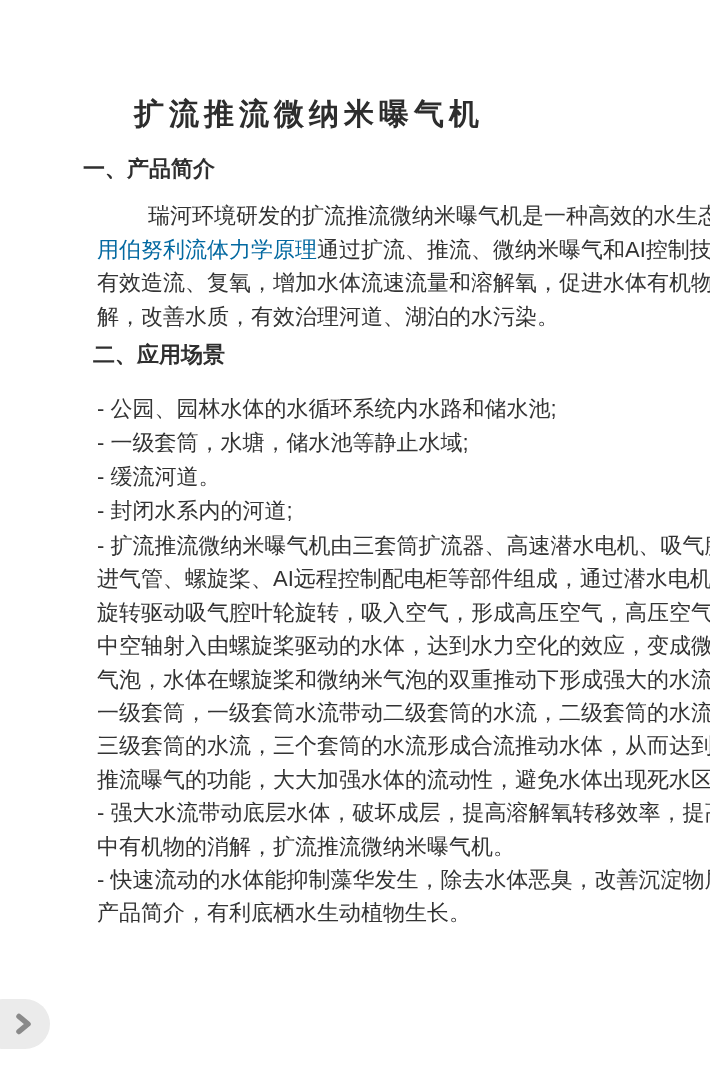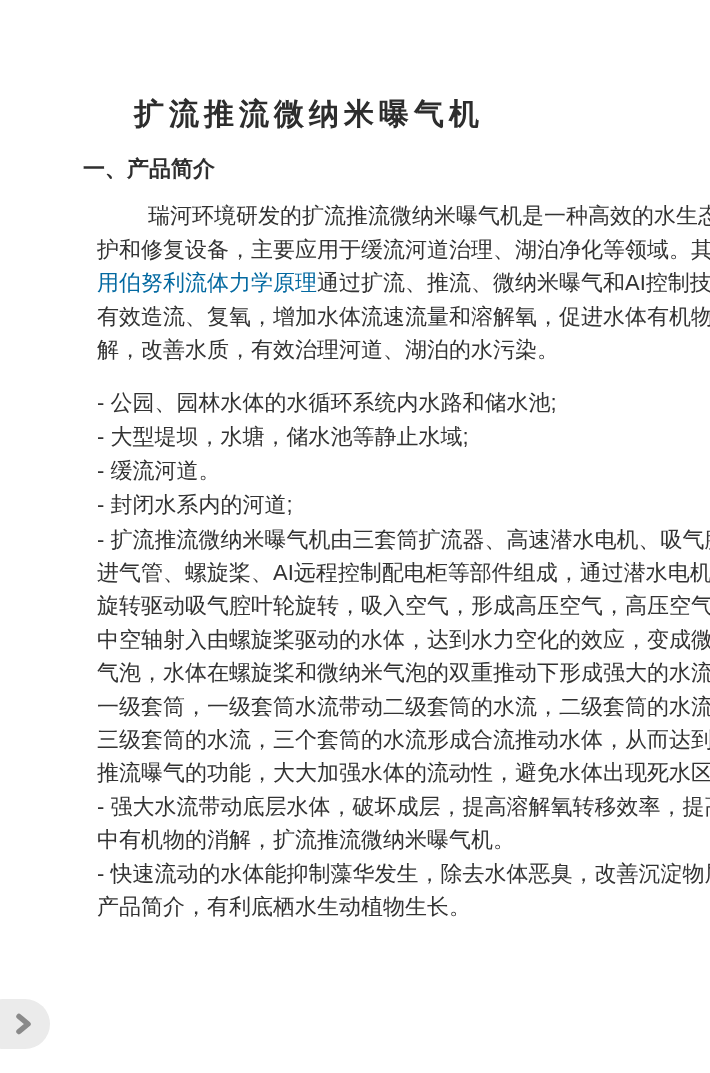--- a/index.html
+++ b/index.html
@@ -77,30 +77,30 @@
 <body>
 
 <div class="doc">
 
   <div class="title">扩流推流微纳米曝气机</div>
 
   <div class="heading h-intro">一、产品简介</div>
 
   <div class="block intro-block">
       <div class="line"><span>瑞河环境研发的扩流推流微纳米曝气机是一种高效的水生态保</span></div>
-      <div class="line"><span>护和修复设备，主要应用于缓流河道治理、湖泊净化等领域。其</span></div>
       <div class="line"><span class="link">用伯努利流体力学原理</span><span>通过扩流、推流、微纳米曝气和AI控制技术，</span></div>
       <div class="line"><span>有效造流、复氧，增加水体流速流量和溶解氧，促进水体有机物分</span></div>
       <div class="line"><span>解，改善水质，有效治理河道、湖泊的水污染。</span></div>
     </div>
 
+  <div class="heading h-scenarios">二、应用场景</div>
 
   <div class="block scenarios-block">
       <div class="line"><span>- 公园、园林水体的水循环系统内水路和储水池;</span></div>
-      <div class="line"><span>- 大型堤坝，水塘，储水池等静止水域;</span></div>
+      <div class="line"><span>- 一级套筒，水塘，储水池等静止水域;</span></div>
       <div class="line"><span>- 缓流河道。</span></div>
       <div class="line"><span>- 封闭水系内的河道;</span></div>
     </div>
 
 
   <div class="block principle-block">
       <div class="line"><span>- 扩流推流微纳米曝气机由三套筒扩流器、高速潜水电机、吸气腔、</span></div>
       <div class="line"><span>进气管、螺旋桨、AI远程控制配电柜等部件组成，通过潜水电机高速</span></div>
       <div class="line"><span>旋转驱动吸气腔叶轮旋转，吸入空气，形成高压空气，高压空气通过</span></div>
       <div class="line"><span>中空轴射入由螺旋桨驱动的水体，达到水力空化的效应，变成微纳米</span></div>

